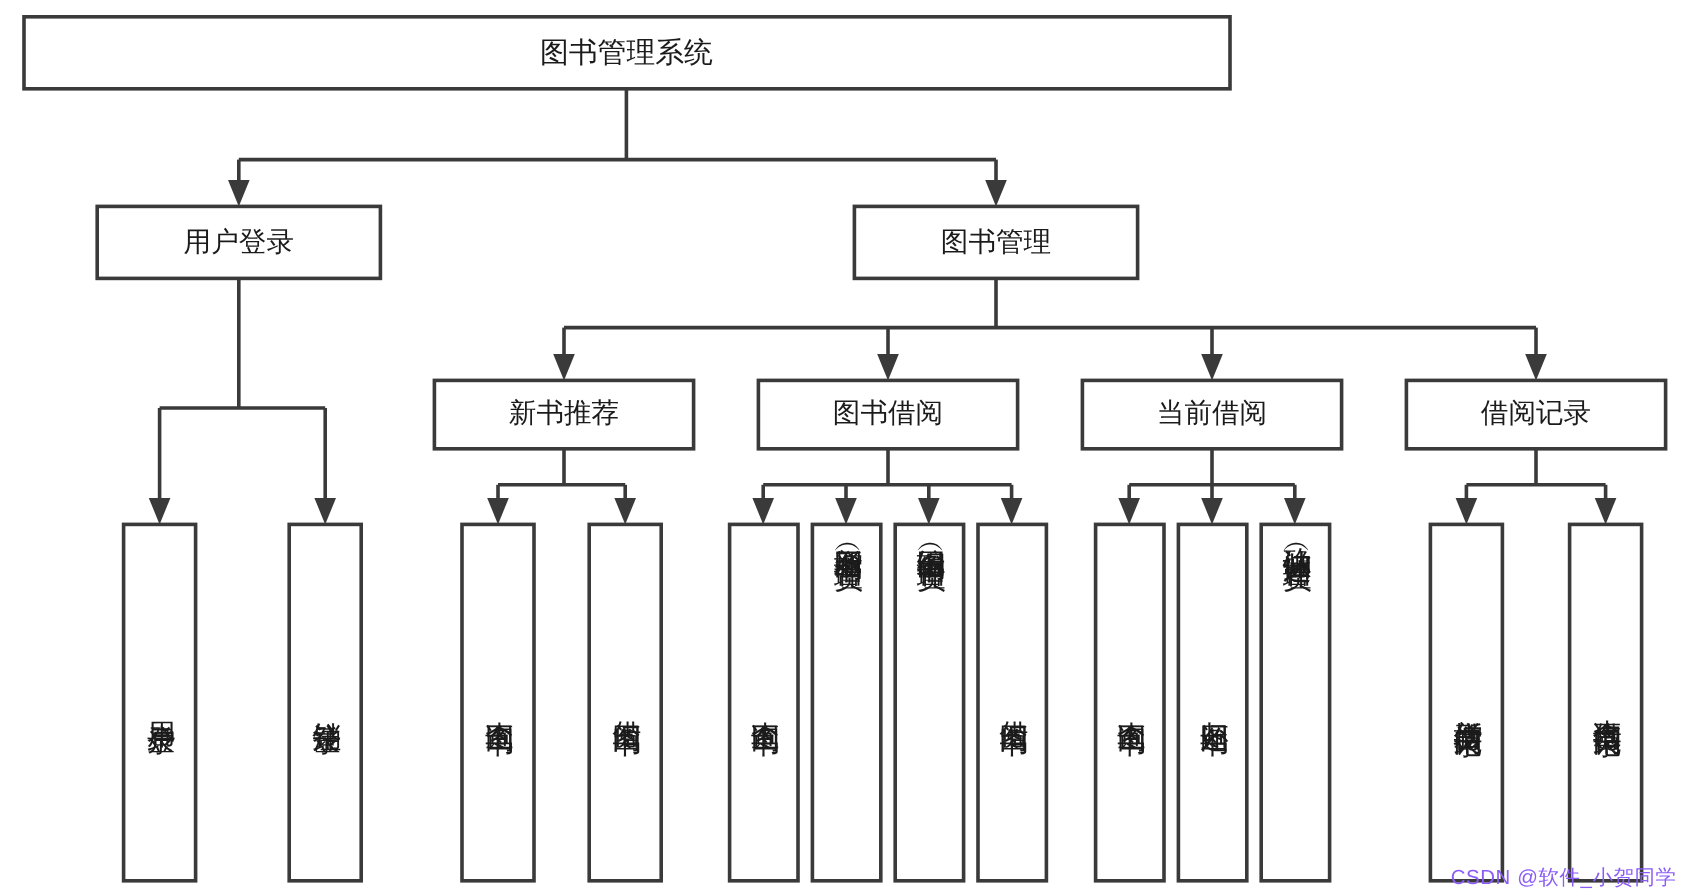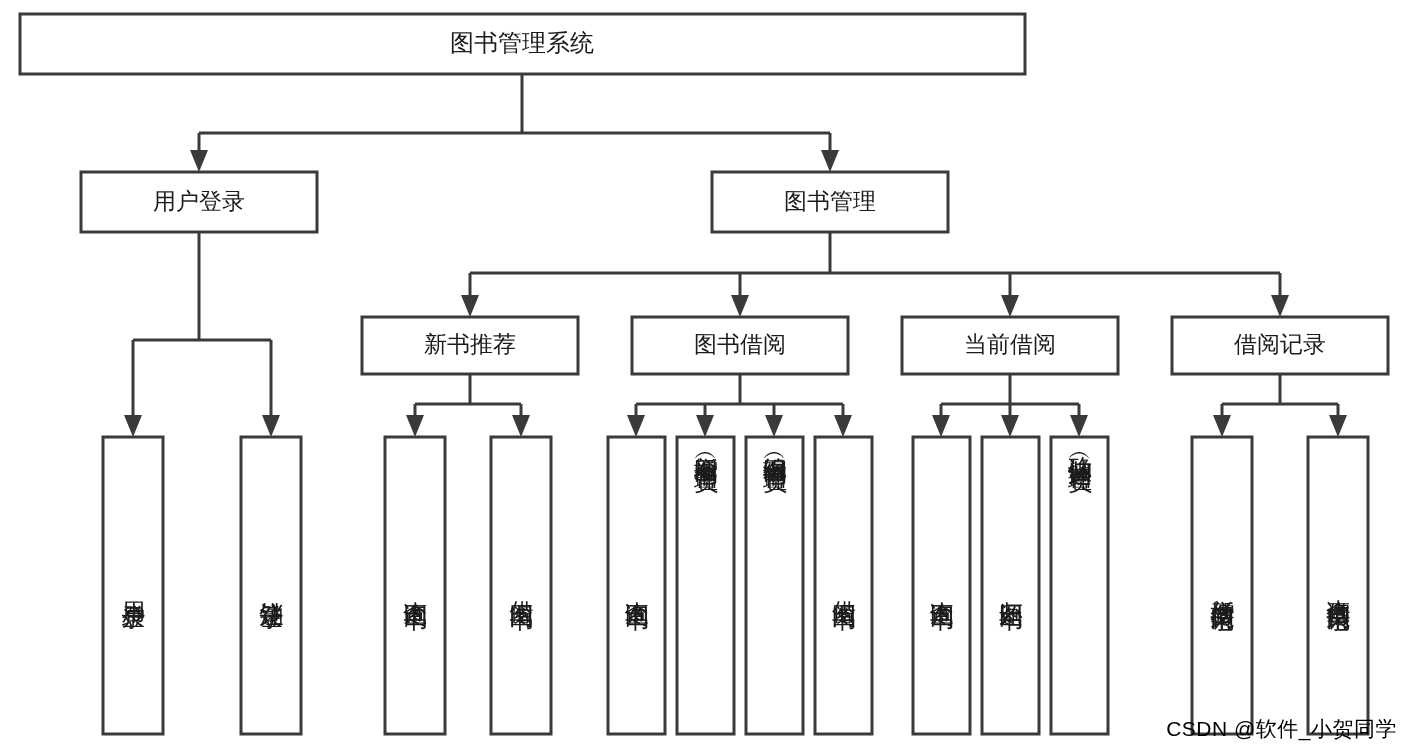--- a/index.html
+++ b/index.html
@@ -68,22 +68,22 @@
     color: #1b1b1b;
     letter-spacing: 2px;
     white-space: nowrap;
     text-align: center;
   }
   .watermark {
     position: absolute;
     right: 8px;
     bottom: 4px;
     font-family: "Liberation Sans", "DejaVu Sans", sans-serif;
-    font-size: 21px;
-    color: #000000;
+    font-size: 17px;
+    color: #8b5cf6;
     letter-spacing: 0.5px;
     white-space: nowrap;
   }
 </style>
 </head>
 <body>
 
 <div id="diagram-root">
 
   <svg class="flow" viewBox="0 0 1405 747" xmlns="http://www.w3.org/2000/svg">

